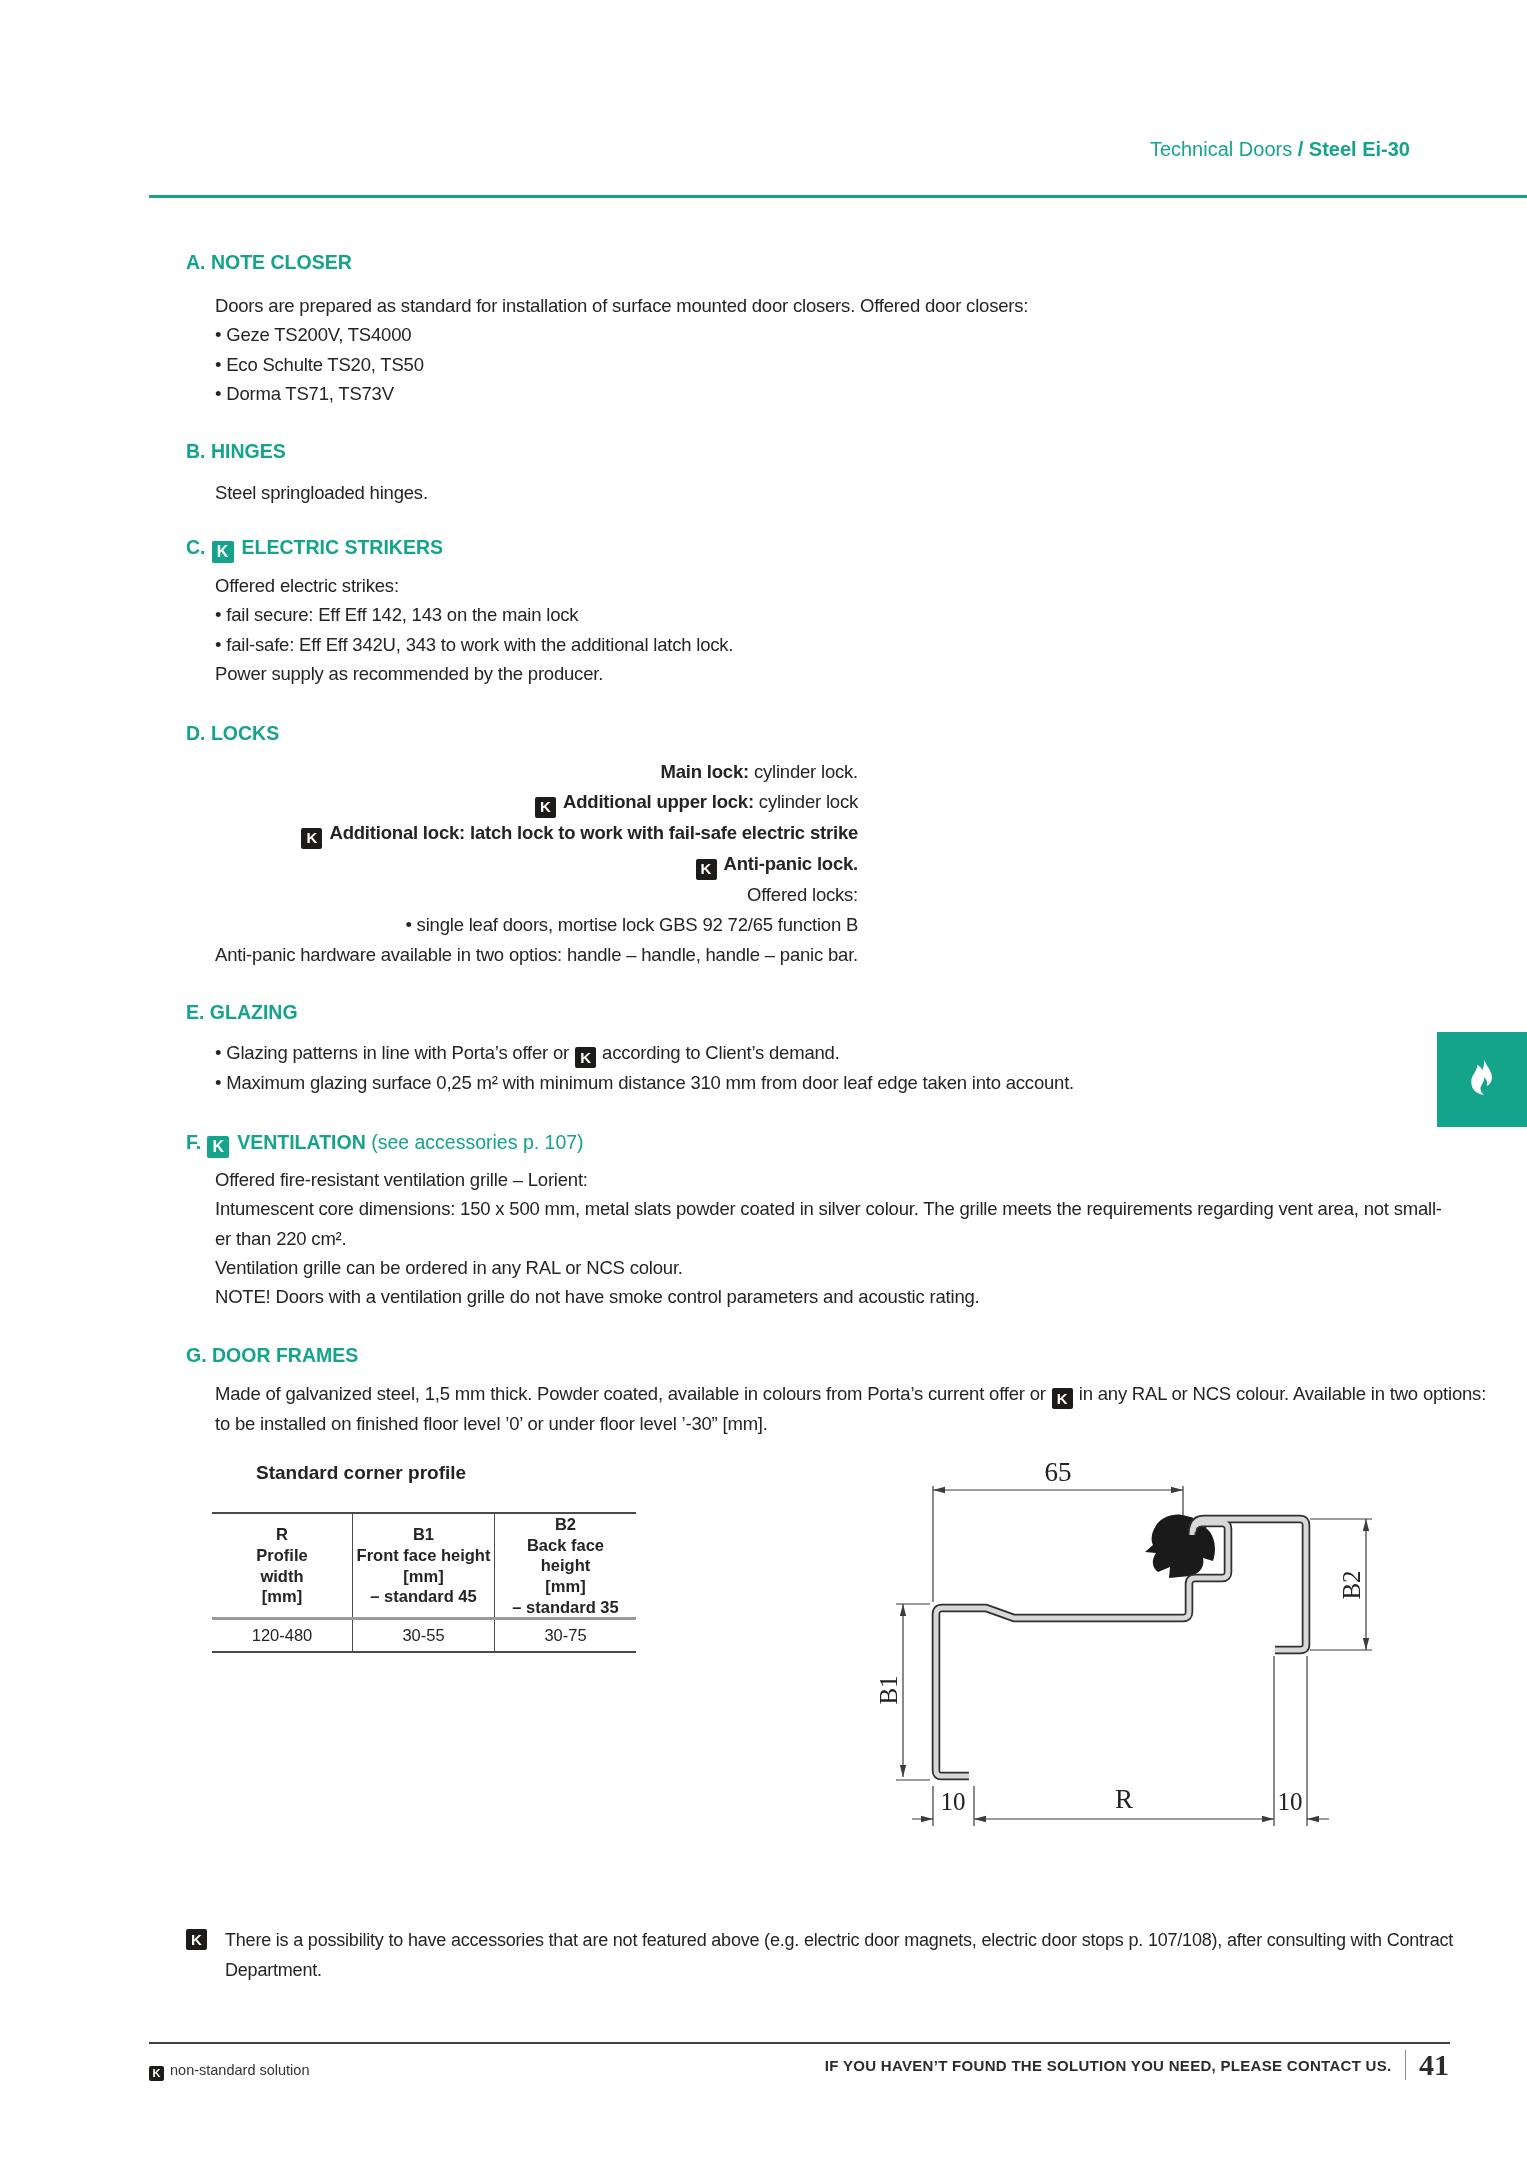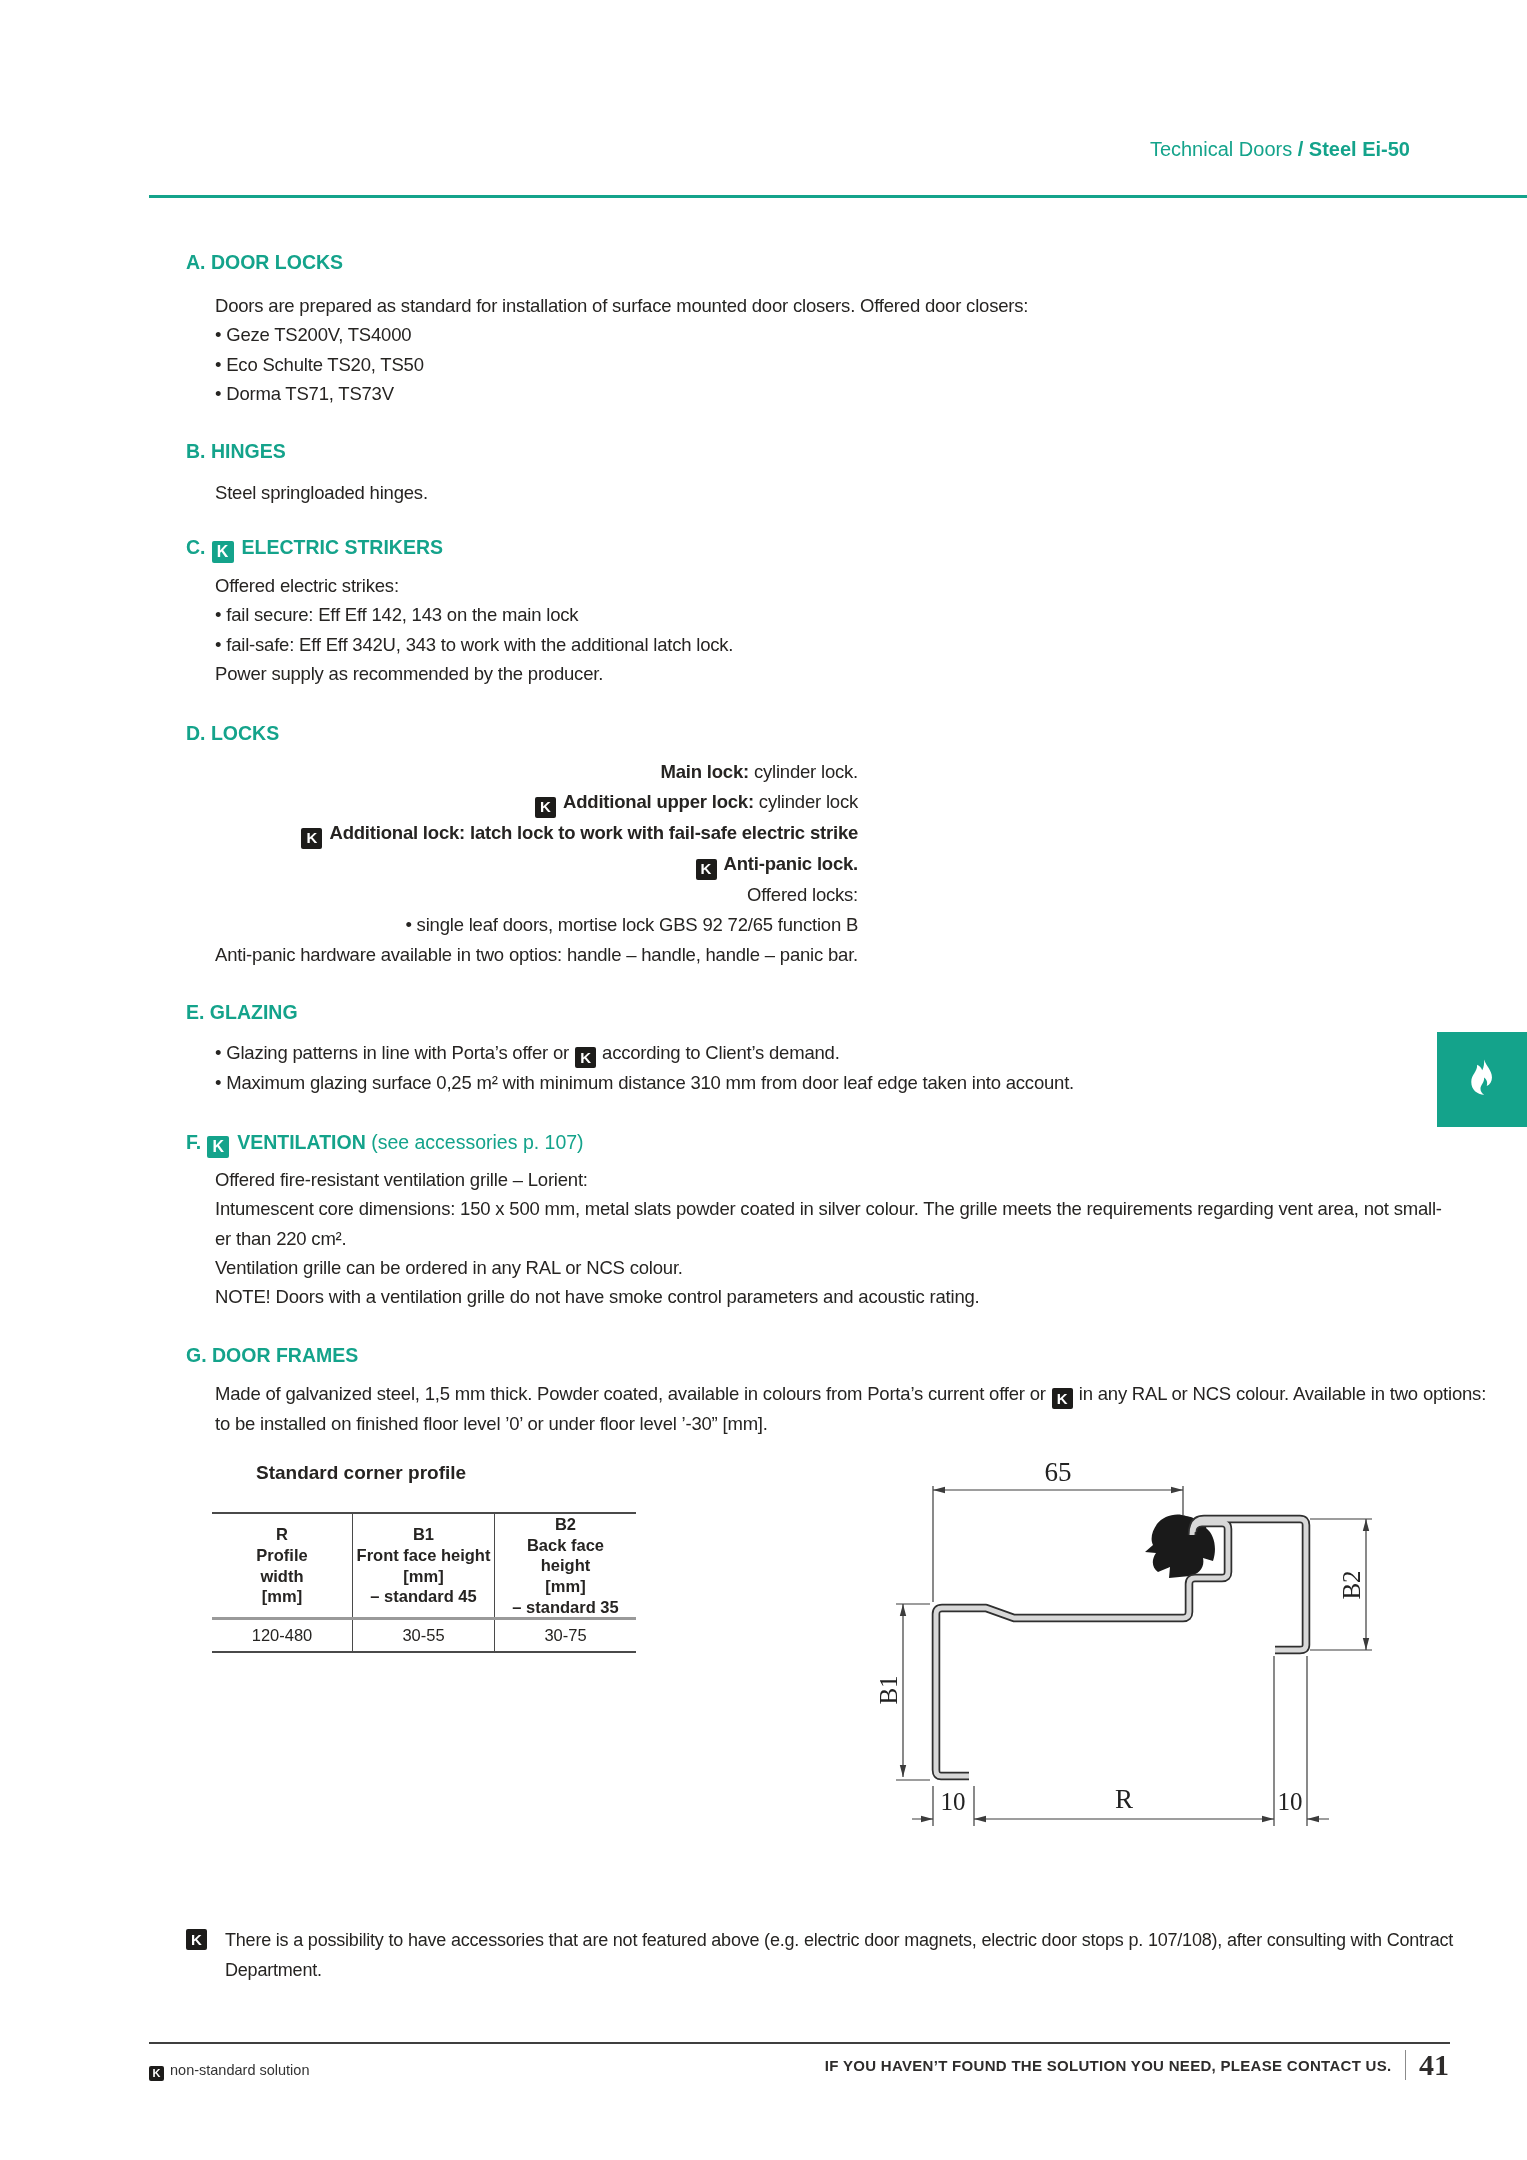--- a/index.html
+++ b/index.html
@@ -44,24 +44,24 @@
   #ftr-contact{font-size:15px;font-weight:600;color:#2e2c2b;letter-spacing:0.3px;}
   #ftr-divider{width:1.5px;height:30px;background:#8b8b8b;}
   #ftr-page{font-size:30px;font-weight:bold;color:#2e2c2b;font-family:Liberation Serif, serif;}
   .dimtxt{font-family:"Liberation Serif",serif;fill:#222;}
 </style>
 </head>
 <body>
 
 <div id="page">
 
-  <div id="hdr-title"><span>Technical Doors </span><b>/ Steel Ei-50</b></div>
+  <div id="hdr-title"><span>Technical Doors </span><b>/ Steel Ei-30</b></div>
   <div id="hdr-rule"></div>
 
-  <div class="sec-head" style="top:251px">A. DOOR LOCKS</div>
+  <div class="sec-head" style="top:251px">A. NOTE CLOSER</div>
   <div class="sec-body" style="top:291px">
     <div>Doors are prepared as standard for installation of surface mounted door closers. Offered door closers:</div>
     <div>• Geze TS200V, TS4000</div>
     <div>• Eco Schulte TS20, TS50</div>
     <div>• Dorma TS71, TS73V</div>
   </div>
 
   <div class="sec-head" style="top:440px">B. HINGES</div>
   <div class="sec-body" style="top:478px">
     <div>Steel springloaded hinges.</div>

